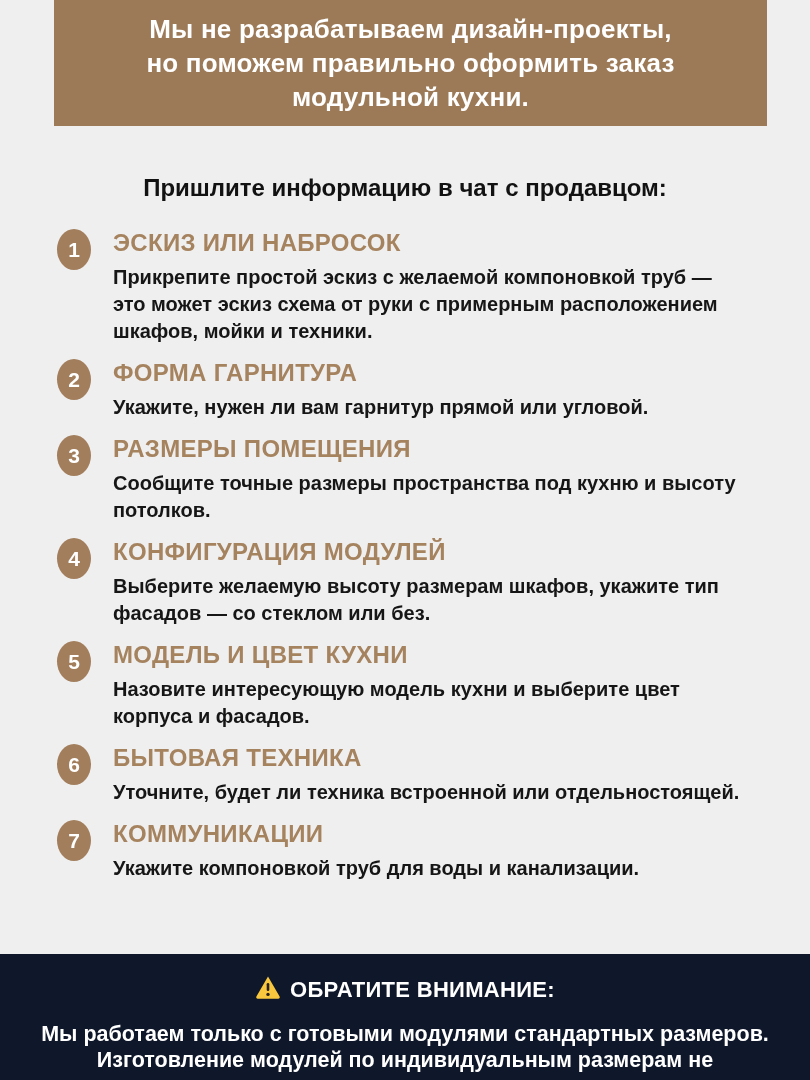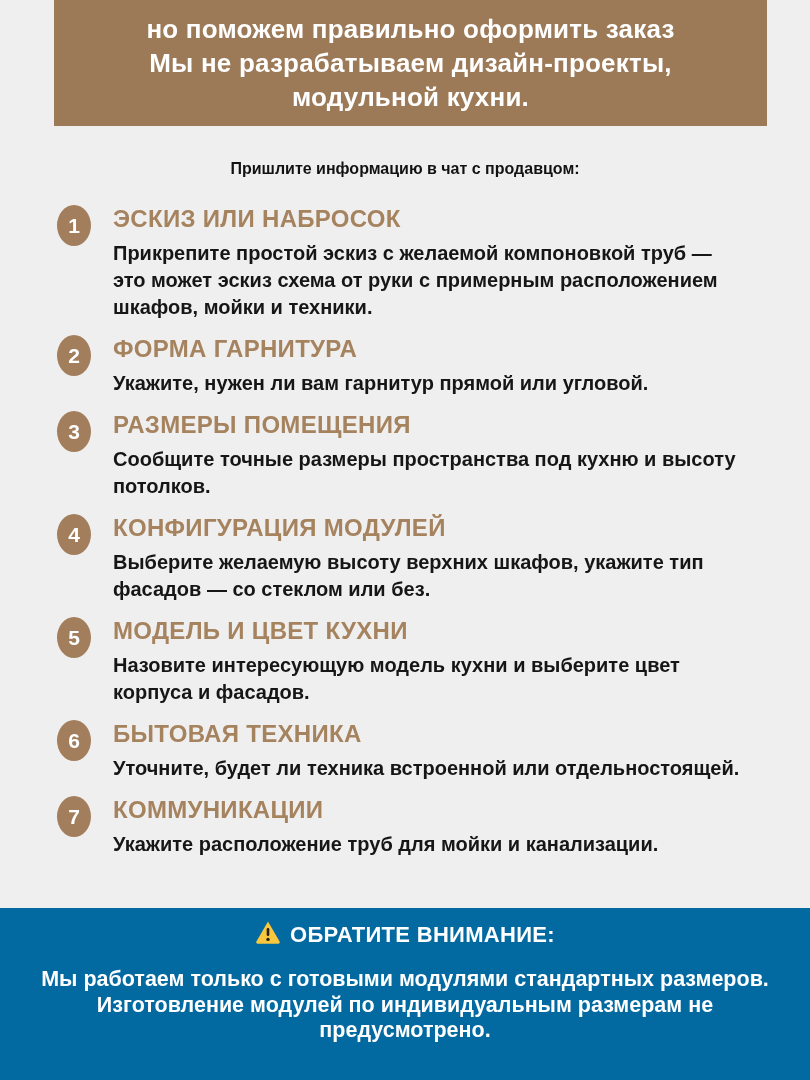--- a/index.html
+++ b/index.html
@@ -22,23 +22,23 @@
     display: flex;
     flex-direction: column;
     justify-content: center;
     align-items: center;
     text-align: center;
     font-size: 26px;
     line-height: 34px;
     letter-spacing: 0.2px;
   }
   .subtitle {
-    margin-top: 34px;
+    margin-top: 48px;
     text-align: center;
-    font-size: 16px;
+    font-size: 24px;
     color: #121212;
   }
   .steps {
     margin: 26px 40px 0 57px;
   }
   .step {
     display: flex;
     align-items: flex-start;
     margin-bottom: 13px;
   }
@@ -63,24 +63,24 @@
     letter-spacing: 0.3px;
   }
   .step-desc-line {
     font-size: 20px;
     line-height: 27px;
     color: #161616;
   }
   .footer {
     position: absolute;
     left: 0; right: 0; bottom: 0;
-    height: 172px;
+    height: 126px;
     box-sizing: border-box;
-    padding-top: 12px;
-    background: #0369a1;
+    padding-top: 21px;
+    background: #0f172a;
     color: #ffffff;
     text-align: center;
   }
   .footer-title {
     display: flex;
     align-items: center;
     justify-content: center;
     gap: 9px;
     font-size: 22px;
     letter-spacing: 0.3px;
@@ -91,22 +91,22 @@
     font-size: 21.5px;
     line-height: 25.5px;
   }
 </style>
 </head>
 <body>
 
 <div class="page">
 
   <div class="header-box">
+    <div>Мы не разрабатываем дизайн-проекты,</div>
     <div>но поможем правильно оформить заказ</div>
-    <div>Мы не разрабатываем дизайн-проекты,</div>
     <div>модульной кухни.</div>
   </div>
 
   <div class="subtitle">Пришлите информацию в чат с продавцом:</div>
 
   <div class="steps">
 
     <div class="step">
       <div class="badge">1</div>
       <div>
@@ -131,21 +131,21 @@
         <div class="step-title">РАЗМЕРЫ ПОМЕЩЕНИЯ</div>
         <div class="step-desc-line">Сообщите точные размеры пространства под кухню и высоту</div>
         <div class="step-desc-line">потолков.</div>
       </div>
     </div>
 
     <div class="step">
       <div class="badge">4</div>
       <div>
         <div class="step-title">КОНФИГУРАЦИЯ МОДУЛЕЙ</div>
-        <div class="step-desc-line">Выберите желаемую высоту верхних шкафов, укажите тип</div>
+        <div class="step-desc-line">Выберите желаемую высоту размерам шкафов, укажите тип</div>
         <div class="step-desc-line">фасадов — со стеклом или без.</div>
       </div>
     </div>
 
     <div class="step">
       <div class="badge">5</div>
       <div>
         <div class="step-title">МОДЕЛЬ И ЦВЕТ КУХНИ</div>
         <div class="step-desc-line">Назовите интересующую модель кухни и выберите цвет</div>
         <div class="step-desc-line">корпуса и фасадов.</div>
@@ -157,21 +157,21 @@
       <div>
         <div class="step-title">БЫТОВАЯ ТЕХНИКА</div>
         <div class="step-desc-line">Уточните, будет ли техника встроенной или отдельностоящей.</div>
       </div>
     </div>
 
     <div class="step">
       <div class="badge">7</div>
       <div>
         <div class="step-title">КОММУНИКАЦИИ</div>
-        <div class="step-desc-line">Укажите расположение труб для мойки и канализации.</div>
+        <div class="step-desc-line">Укажите компоновкой труб для воды и канализации.</div>
       </div>
     </div>
 
   </div>
 
   <div class="footer">
     <div class="footer-title">
       <span class="warning-icon">
         <svg width="26" height="24" viewBox="0 0 26 24" aria-hidden="true">
           <path d="M13 1.6 L24.6 21.4 a1.6 1.6 0 0 1 -1.4 2.4 H2.8 a1.6 1.6 0 0 1 -1.4 -2.4 Z" fill="#f8c73d"></path>

